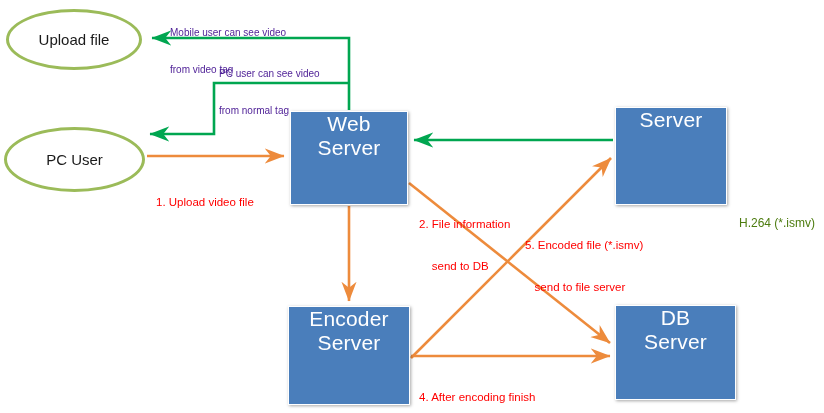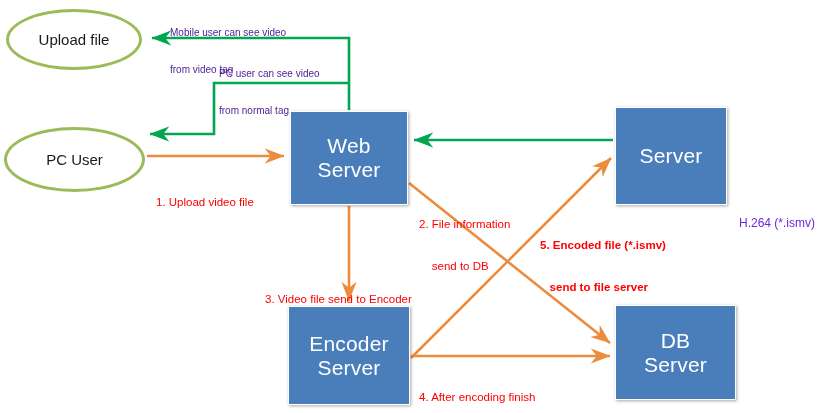--- a/index.html
+++ b/index.html
@@ -14,21 +14,21 @@
 
   svg#wires{position:absolute;left:0;top:0;width:824px;height:413px;}
 
   .node{position:absolute;box-sizing:border-box;}
 
   
   .server{
     background:#4A7EBB;
     border:1px solid #ffffff;
     box-shadow:1px 1px 3px rgba(0,0,0,0.35);
-    display:flex;align-items:center;justify-content:center;
+    display:flex;justify-content:center;
     text-align:center;
     color:#ffffff;
     font-size:21px;
     line-height:1.12;
     letter-spacing:0.2px;
     font-weight:400;
   }
   .server span{display:block;}
 
   
@@ -43,21 +43,21 @@
     line-height:1.2;
   }
 
   .label{
     position:absolute;
     white-space:pre;
     line-height:1.22;
   }
   .label.red{color:#FF0000;font-size:11.5px;}
   .label.black{color:#4c1d95;font-size:10px;}
-  .label.dark{color:#6d28d9;font-size:12px;text-align:center;}
+  .label.dark{color:#4d7c0f;font-size:12px;text-align:center;}
 </style>
 </head>
 <body>
 
 <div id="canvas">
 
   <svg id="wires" viewBox="0 0 824 413" xmlns="http://www.w3.org/2000/svg">
     <defs>
       <marker id="ahGreen" markerWidth="9" markerHeight="9" refX="7.4" refY="3.1" orient="auto" markerUnits="strokeWidth">
         <path d="M0,0.2 L7.6,3.1 L0,6 L2.3,3.1 Z" fill="#00A650"></path>
@@ -156,28 +156,25 @@
 
   <div class="label red" style="left:156px;top:167px;">
     <div>1. Upload video file</div>
   </div>
 
   <div class="label red" style="left:419px;top:189px;">
     <div>2. File information</div>
     <div>    send to DB</div>
   </div>
 
-  <div class="label red" style="left:265px;top:264px;">
-    <div>3. Video file send to Encoder</div>
-  </div>
 
   <div class="label red" style="left:419px;top:362px;">
     <div>4. After encoding finish</div>
     
     
   </div>
 
-  <div class="label red" style="left:540px;top:210px;font-weight:bold;">
+  <div class="label red" style="left:525px;top:210px;">
     <div>5. Encoded file (*.ismv)</div>
     <div>   send to file server</div>
   </div>
 
 </div>
 
 </body></html>

